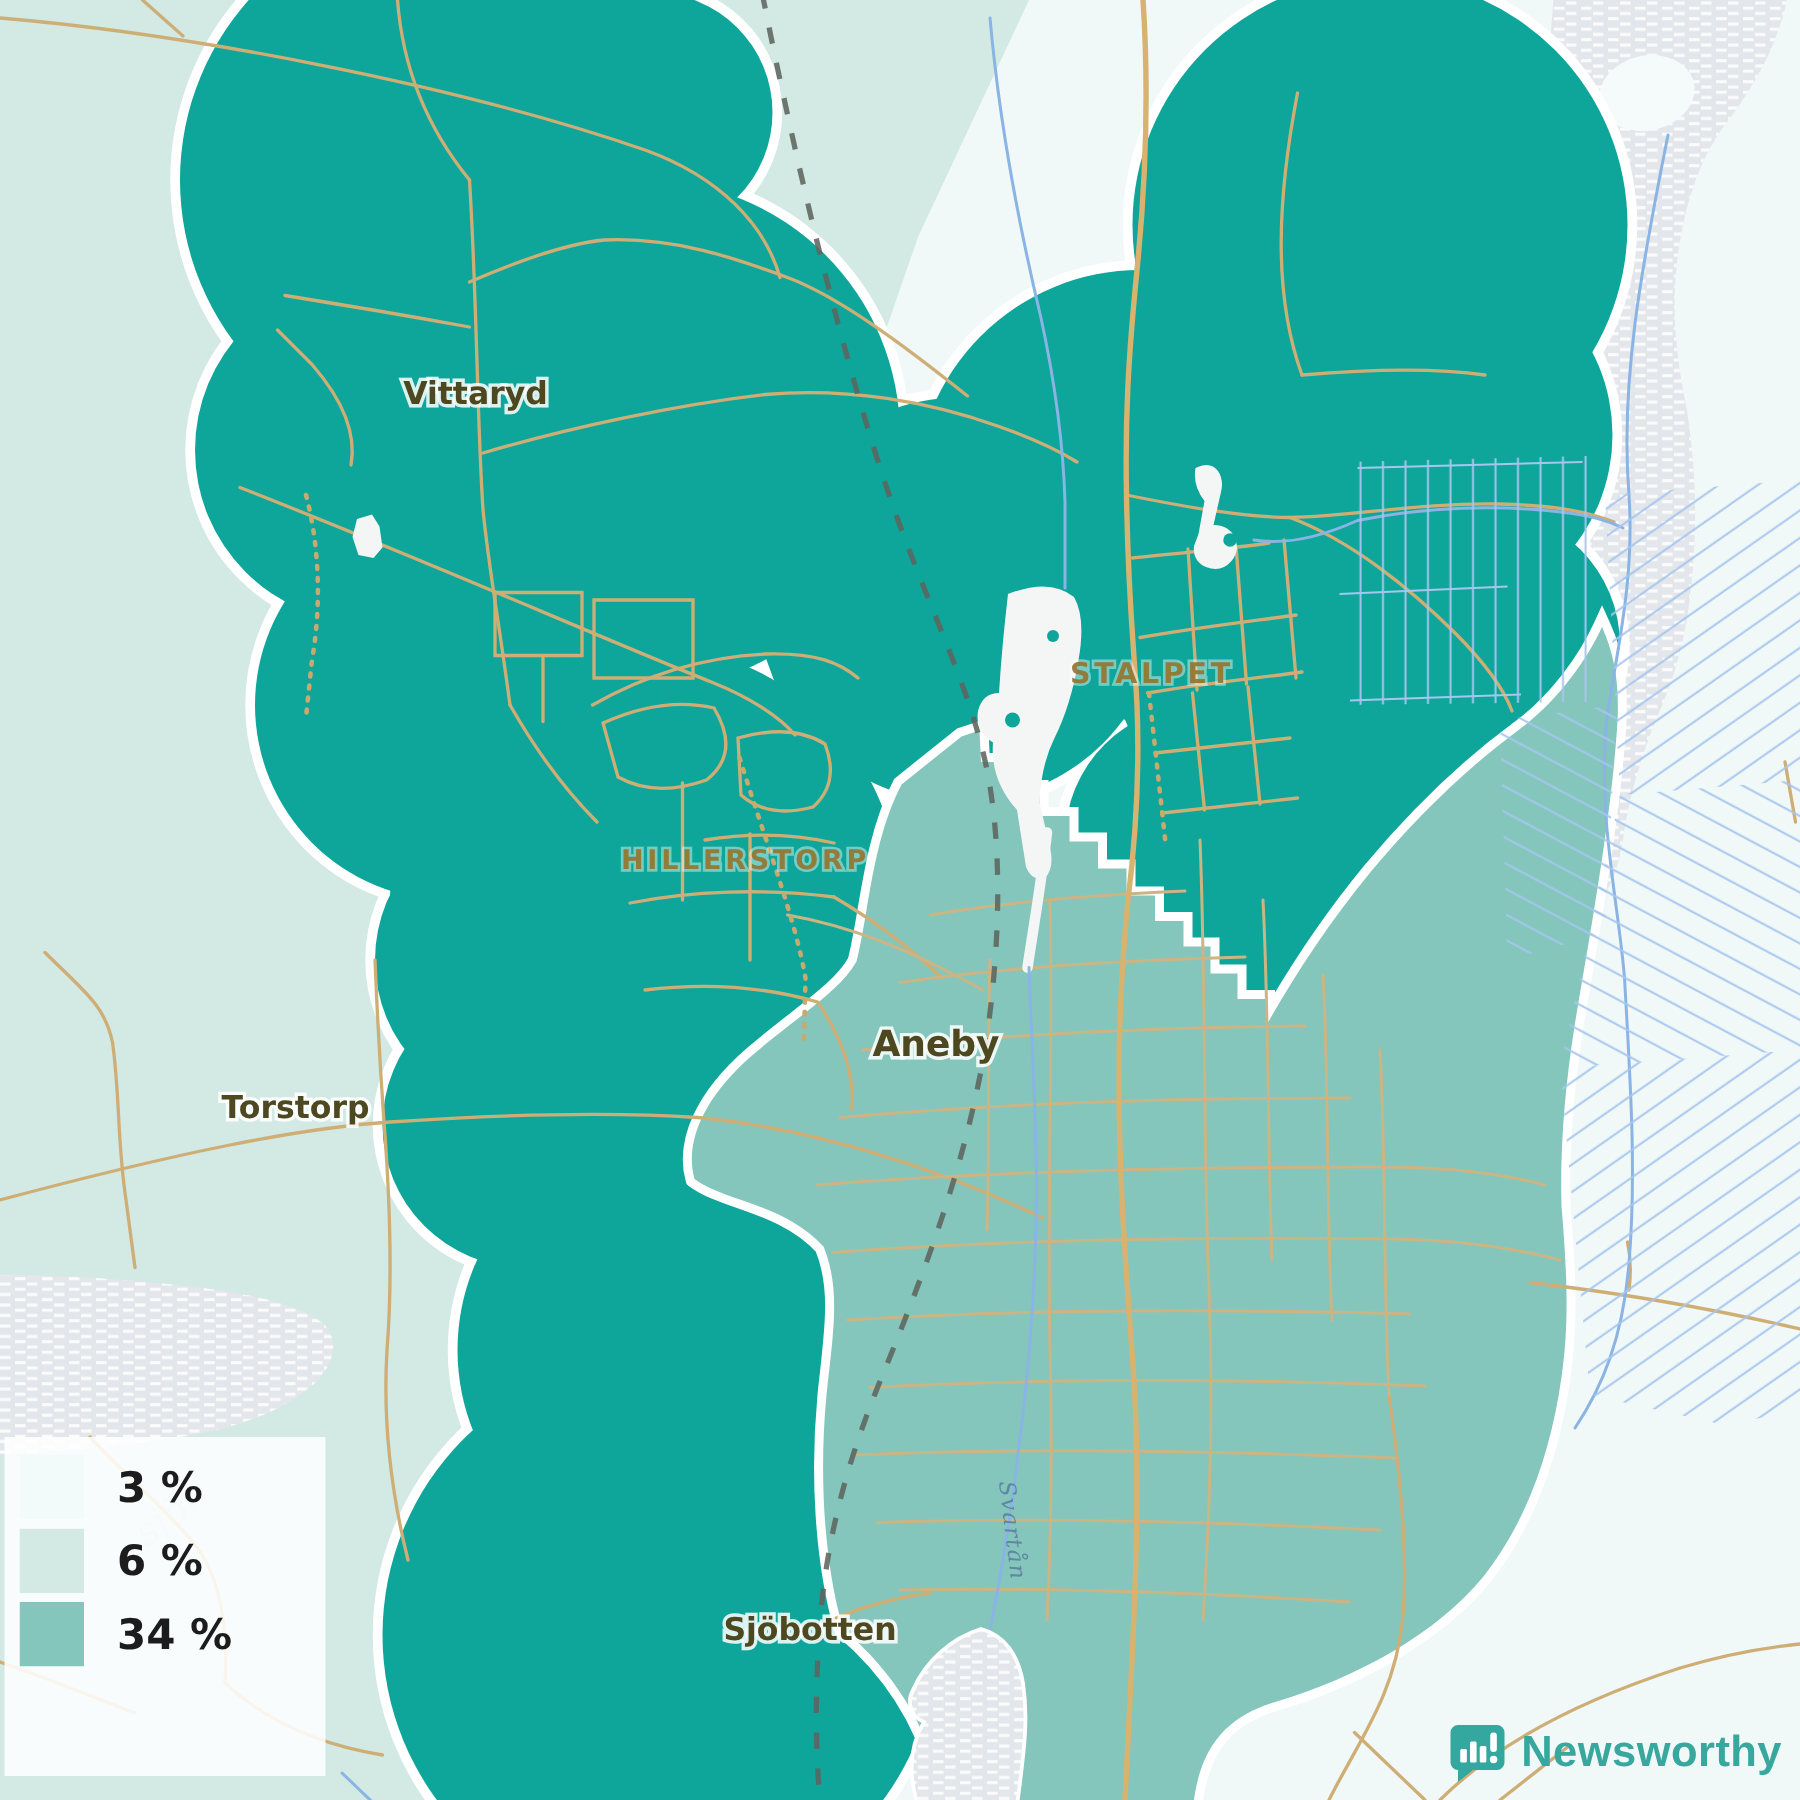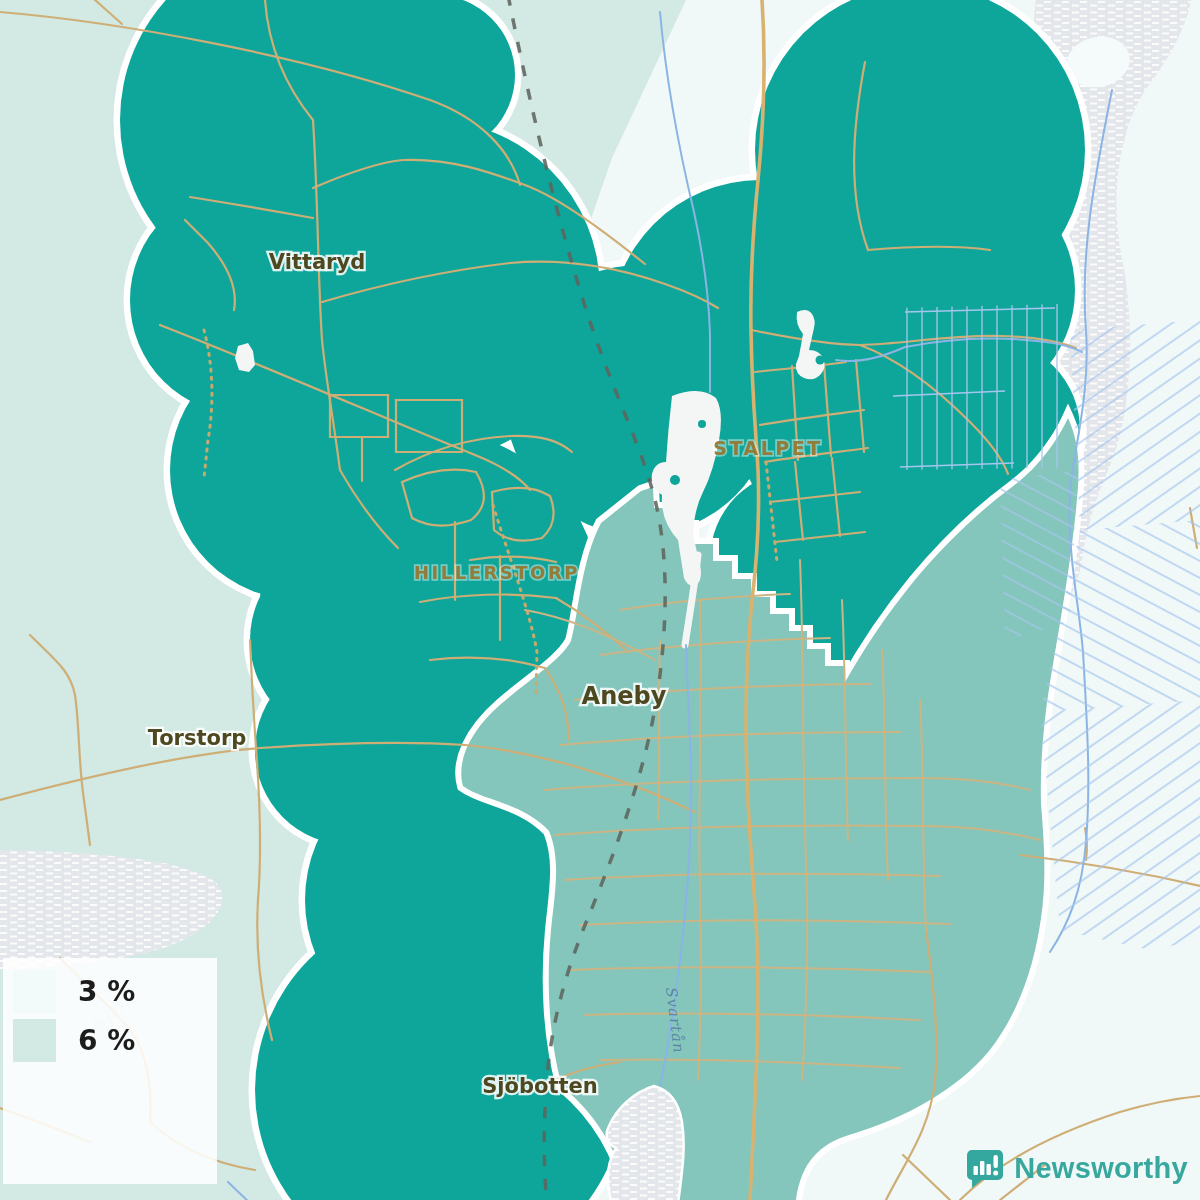--- a/index.html
+++ b/index.html
@@ -261,20 +261,26 @@
       <rect width="43" height="43" fill="#f3fafa"></rect>
         </svg>
     <span class="legend-label">3 %</span>
   </div>
   <div class="legend-row">
     <svg width="43" height="43">
       <rect width="43" height="43" fill="#d2e9e4"></rect>
         </svg>
     <span class="legend-label">6 %</span>
   </div>
+  <div class="legend-row">
+    <svg width="43" height="43">
+      <rect width="43" height="43" fill="#84c6bc"></rect>
+        </svg>
+    <span class="legend-label">34 %</span>
+  </div>
 </div>
 
 <div class="logo">
   <svg width="40" height="40" viewBox="0 0 40 40">
     <path d="M7,2 h26 a5,5 0 0 1 5,5 v20 a5,5 0 0 1 -5,5 h-16 l-10,8 v-8 a5,5 0 0 1 -5,-5 v-20 a5,5 0 0 1 5,-5 Z" fill="#34a89e"></path>
     <rect x="8.5" y="18" width="4.4" height="9" rx="1" fill="#fff"></rect>
     <rect x="15" y="13" width="4.4" height="14" rx="1" fill="#fff"></rect>
     <rect x="21.5" y="16" width="4.4" height="11" rx="1" fill="#fff"></rect>
     <rect x="28.5" y="7" width="4.4" height="13" rx="2" fill="#fff"></rect>
     <circle cx="30.7" cy="25" r="2.5" fill="#fff"></circle>

